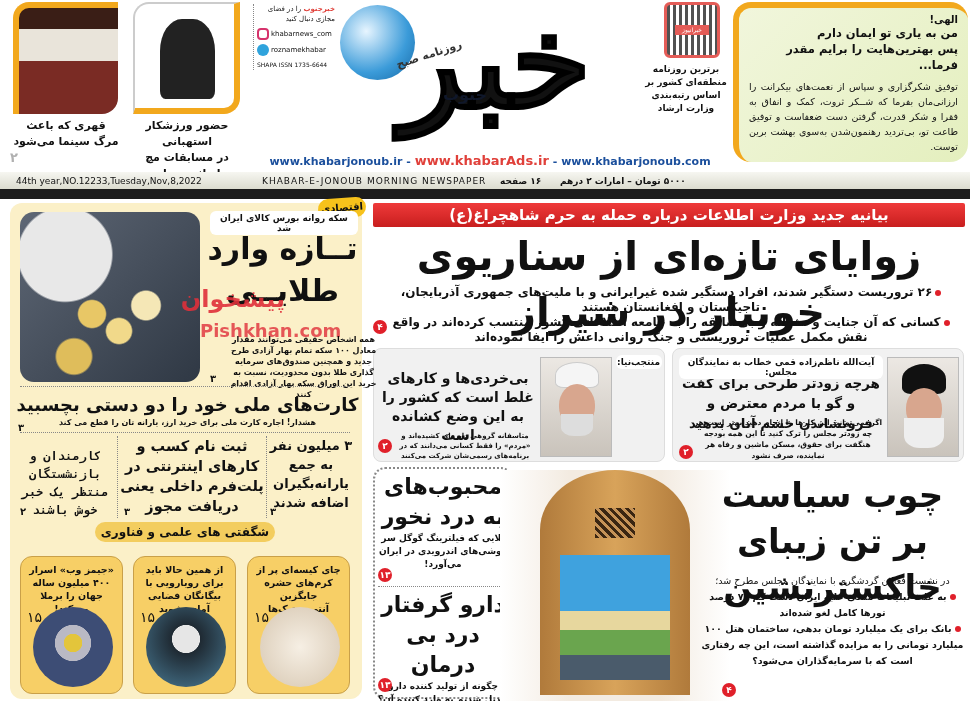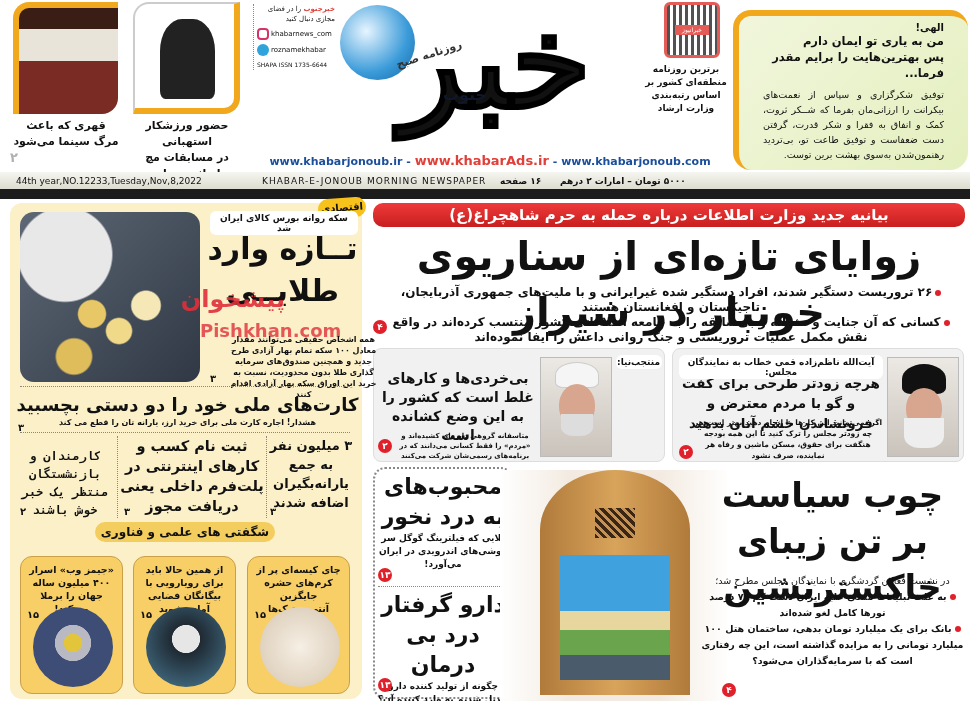--- a/index.html
+++ b/index.html
@@ -1,21 +1,21 @@
 <!DOCTYPE html>
 <html><head>
 <meta charset="utf-8">
 <style>
   * { box-sizing: border-box; margin: 0; padding: 0; }
   html, body { width: 970px; height: 701px; overflow: hidden; background: #fff; }
   body { font-family: "DejaVu Sans", sans-serif; position: relative; color: #111; }
   .abs { position: absolute; }
 
   
-  .verse-box { left: 733px; top: 10px; width: 235px; height: 160px; background: linear-gradient(135deg,#f1f6dc,#e4efbe); border-radius: 18px; border-top: 6px solid #f2a81d; border-left: 6px solid #f2a81d; padding: 6px 24px; direction: rtl; }
+  .verse-box { left: 733px; top: 2px; width: 235px; height: 160px; background: linear-gradient(135deg,#f1f6dc,#e4efbe); border-radius: 18px; border-top: 6px solid #f2a81d; border-left: 6px solid #f2a81d; padding: 6px 10px; direction: rtl; }
   .verse-box .t1 { font-size: 10px; font-weight: bold; text-align: right; }
   .verse-box .t2 { font-size: 11.5px; font-weight: bold; text-align: right; line-height: 16px; }
   .verse-box .t3 { font-size: 9.5px; text-align: justify; line-height: 15px; margin-top: 6px; }
 
   .qr { left: 664px; top: 2px; width: 56px; height: 56px; border: 3px solid #e0403a; border-radius: 6px; background:
         repeating-linear-gradient(90deg,#333 0 3px,#fff 3px 6px), #fff; opacity: .85; }
   .qr-label { left: 640px; top: 63px; width: 92px; font-size: 9px; line-height: 13px; font-weight: bold; direction: rtl; text-align: center; }
   .logo-globe { left: 340px; top: 5px; width: 75px; height: 75px; border-radius: 50%; background: radial-gradient(circle at 35% 35%, #e7f5ff, #3b9bd9 60%, #1466a3); }
   .logo-sub { left: 395px; top: 48px; font-size: 11px; font-weight: bold; color: #333; transform: rotate(-18deg); direction: rtl; }
   .logo-main { left: 400px; top: -15px; font-size: 130px; font-weight: 900; font-family: "DejaVu Serif", serif; color: #111; letter-spacing: -6px; direction: rtl; -webkit-text-stroke: 2px #000; }
@@ -34,21 +34,21 @@
   .arm::before { content:""; position:absolute; left:25px; top:15px; width:55px; height:80px; background:#222; border-radius:40% 40% 10% 10%; }
   .teaser-cap { font-size: 11px; font-weight: bold; line-height: 16px; direction: rtl; text-align: center; }
   .pg { color: #b0b0b0; font-size: 13px; font-weight: bold; }
 
   
   .infobar { left: 0; top: 172px; width: 970px; height: 17px; background: linear-gradient(#f6f6f1,#dcdccf); font-size: 9px; display: flex; align-items: center; }
   .infobar span { position: absolute; }
   .blackbar { left: 0; top: 189px; width: 970px; height: 10px; background: #1c1c1c; }
 
   
-  .strap { left: 373px; top: 203px; width: 592px; height: 24px; background: linear-gradient(#ef3a3a,#c81e1e); border-radius: 10px; color: #fff; font-size: 15px; font-weight: bold; direction: rtl; text-align: center; line-height: 24px; }
+  .strap { left: 373px; top: 203px; width: 592px; height: 24px; background: linear-gradient(#ef3a3a,#c81e1e); border-radius: 2px; color: #fff; font-size: 15px; font-weight: bold; direction: rtl; text-align: center; line-height: 24px; }
   .headline { left: 373px; top: 228px; width: 592px; font-size: 40px; font-weight: 900; direction: rtl; text-align: center; line-height: 56px; letter-spacing: -1px; font-family: "DejaVu Sans", sans-serif; }
   .bullets { left: 381px; top: 285px; width: 580px; font-size: 12px; font-weight: bold; direction: rtl; text-align: center; line-height: 15px; }
   .dot { display: inline-block; width: 6px; height: 6px; border-radius: 50%; background: #e0202a; margin-left: 3px; }
   .badge { display: inline-block; width: 14px; height: 14px; border-radius: 50%; background: #e0202a; color: #fff; font-size: 9px; font-weight: bold; text-align: center; line-height: 14px; }
 
   
   .card { background: #f1f1f1; border-radius: 8px; border: 1px solid #ddd; }
   .card-label { background: #fff; border-radius: 6px; font-size: 9px; font-weight: bold; direction: rtl; text-align: center; padding: 2px; }
   .card-head { font-size: 16px; font-weight: bold; direction: rtl; text-align: center; line-height: 22px; }
   .card-body { font-size: 8.5px; font-weight: bold; direction: rtl; text-align: center; line-height: 12px; }
@@ -91,21 +91,21 @@
   .card-h2 { left: 15px; top: 392px; width: 345px; font-size: 18px; font-weight: bold; direction: rtl; text-align: center; line-height: 26px; }
   .card-h2-sub { left: 15px; top: 418px; width: 345px; font-size: 8px; font-weight: bold; direction: rtl; text-align: center; }
 
   .col3 { font-size: 13px; font-weight: bold; direction: rtl; text-align: center; line-height: 19px; }
   .numblk { font-size: 10px; font-weight: bold; }
 
   .sci-tag { left: 95px; top: 522px; width: 180px; height: 20px; background: #f3cd5e; border-radius: 10px; font-size: 12px; font-weight: bold; direction: rtl; text-align: center; line-height: 20px; }
   .sci-card { width: 103px; height: 138px; background: #f7cf66; border: 1px solid #c9a049; border-radius: 12px; }
   .sci-title { font-size: 9.5px; font-weight: bold; direction: rtl; text-align: center; line-height: 13px; padding: 6px 4px 0; }
   .sci-img { position: absolute; left: 12px; bottom: 6px; width: 80px; height: 80px; border-radius: 50%; }
-  .sci-num { position: absolute; left: 6px; top: 52px; font-size: 10px; font-weight: bold; }
+  .sci-num { position: absolute; left: 6px; top: 52px; font-size: 14px; font-weight: normal; }
 </style>
 </head>
 <body>
 
 <div class="abs verse-box">
   <div class="t1">الهی!</div>
   <div class="t2">من به یاری تو ایمان دارم</div>
   <div class="t2">پس بهترین‌هایت را برایم مقدر فرما...</div>
   <div class="t3">توفیق شکرگزاری و سپاس از نعمت‌های بیکرانت را ارزانی‌مان بفرما که شــکر ثروت، کمک و انفاق به فقرا و شکر قدرت، گرفتن دست ضعفاست و توفیق طاعت تو، بی‌تردید رهنمون‌شدن به‌سوی بهشت برین توست.</div>
 </div>

